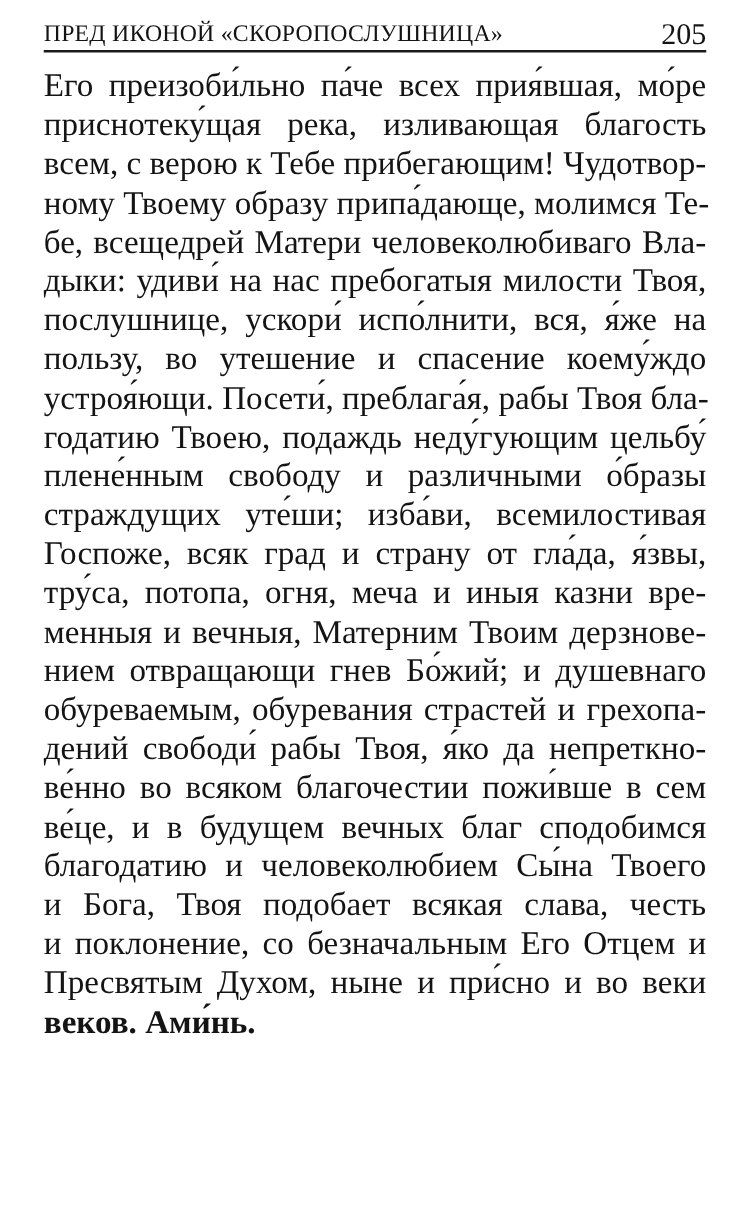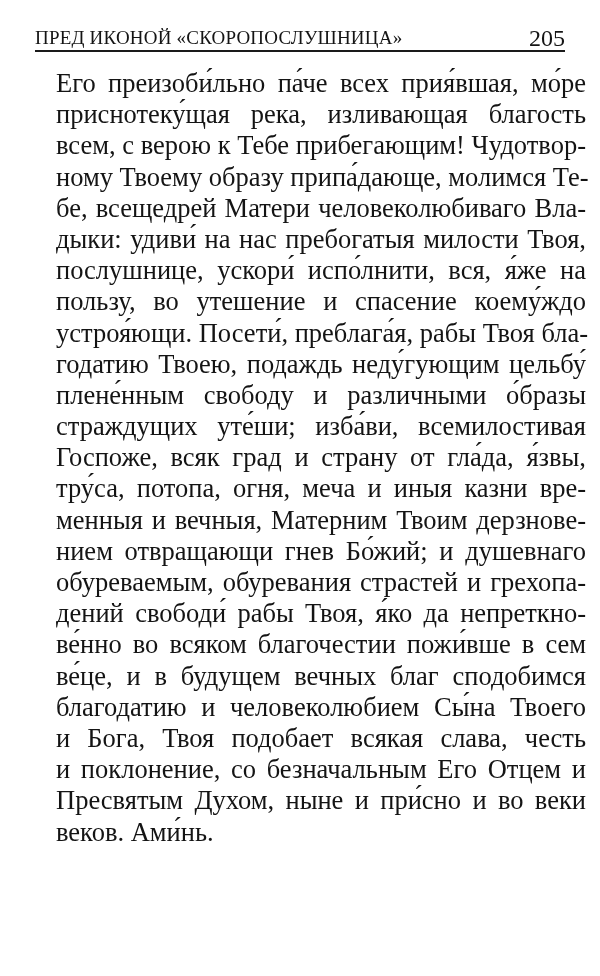--- a/index.html
+++ b/index.html
@@ -18,56 +18,56 @@
     .page {
       position: absolute;
       left: 0; top: 0;
       width: 600px; height: 976px;
       background: #ffffff;
     }
     .running-head {
       position: absolute;
       left: 35px;
       width: 530px;
-      top: 24px;
+      top: 14px;
       height: 24px;
       display: flex;
       justify-content: space-between;
       align-items: flex-end;
       border-bottom: 2px solid #1a1a1a;
       padding-bottom: 2px;
     }
     .running-title {
       font-size: 19px;
       letter-spacing: 0.2px;
       line-height: 20px;
     }
     .page-number {
       font-size: 24px;
       line-height: 20px;
     }
     .body-text {
       position: absolute;
       left: 35px;
-      top: 68px;
+      top: 53px;
       width: 530px;
-      margin-left: 21px;
     }
     .line {
       display: block;
       font-size: 26.5px;
       line-height: 31.2px;
       height: 31.2px;
       white-space: nowrap;
       text-align: justify;
       text-align-last: justify;
       width: 530px;
     }
     .line.last {
       text-align-last: left;
+      font-weight: bold;
     }
   </style>
 </head>
 <body>
 
 <div class="page">
   <div class="running-head">
     <span class="running-title">ПРЕД ИКОНОЙ «СКОРОПОСЛУШНИЦА»</span>
     <span class="page-number">205</span>
   </div>

